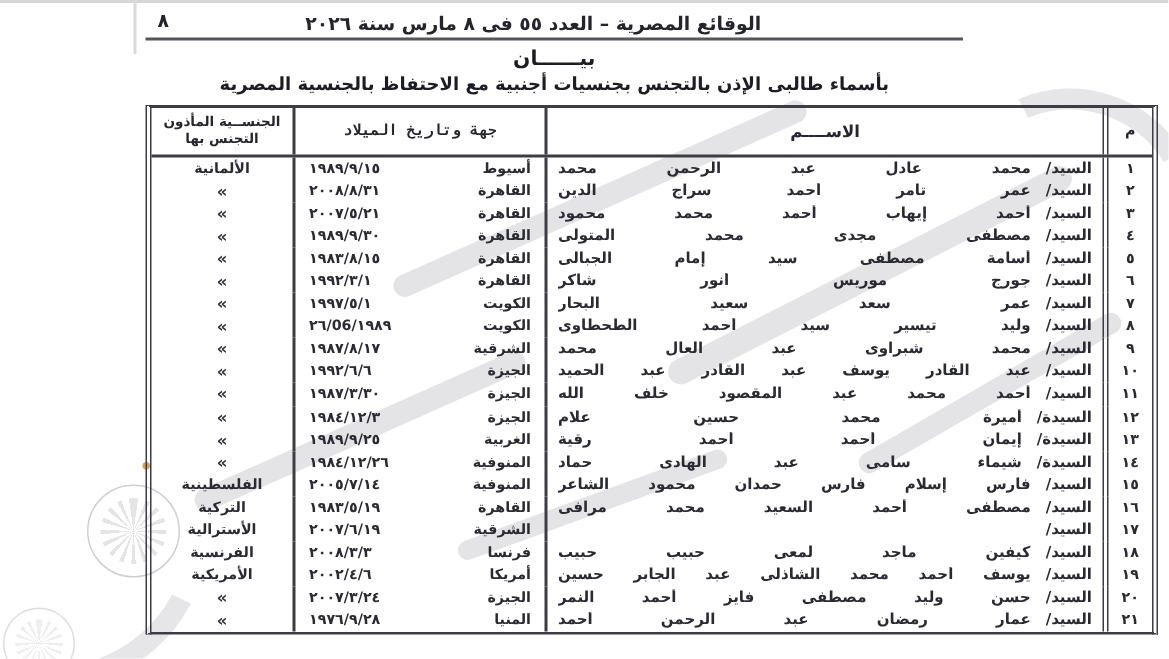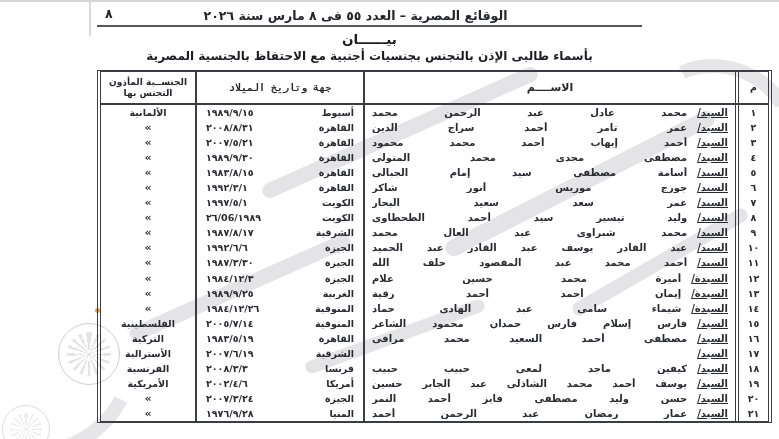--- a/index.html
+++ b/index.html
@@ -63,21 +63,21 @@
   .t-row{display:flex;height:15.05px;align-items:center;color:#2a2a33;font-weight:bold;}
   .c{box-sizing:border-box;height:100%;display:flex;align-items:center;overflow:hidden;}
   .c-serial{width:33px;border-left:4px double #3c3c44;justify-content:center;font-size:9.5px;}
   .c-name{width:372px;border-left:2px solid #3c3c44;font-size:10px;padding:0 7px;}
   .c-birth{width:168px;border-left:2px solid #3c3c44;font-size:9.5px;padding:0 9px;justify-content:space-between;}
   .c-nat{flex:1;justify-content:center;font-size:9.5px;}
   .t-head .c{justify-content:center;text-align:center;}
   .t-head .c-name{font-size:11px;padding:0;}
   .t-head .c-birth{font-size:10px;padding:0;justify-content:center;font-family:Liberation Mono, monospace;}
   .t-head .c-nat{font-size:9px;line-height:1.2;flex-direction:column;justify-content:center;}
-  .honorific{flex:none;white-space:nowrap;text-decoration:underline;}
+  .honorific{flex:none;white-space:nowrap;}
   .person-name{
     flex:1;margin-right:10px;white-space:nowrap;overflow:hidden;
     text-align:justify;text-align-last:justify;
   }
   .birth-date{letter-spacing:.8px;white-space:nowrap;}
   .birth-place{white-space:nowrap;}
   .ditto{font-size:11px;color:#33333c;}
 </style>
 </head>
 <body>

